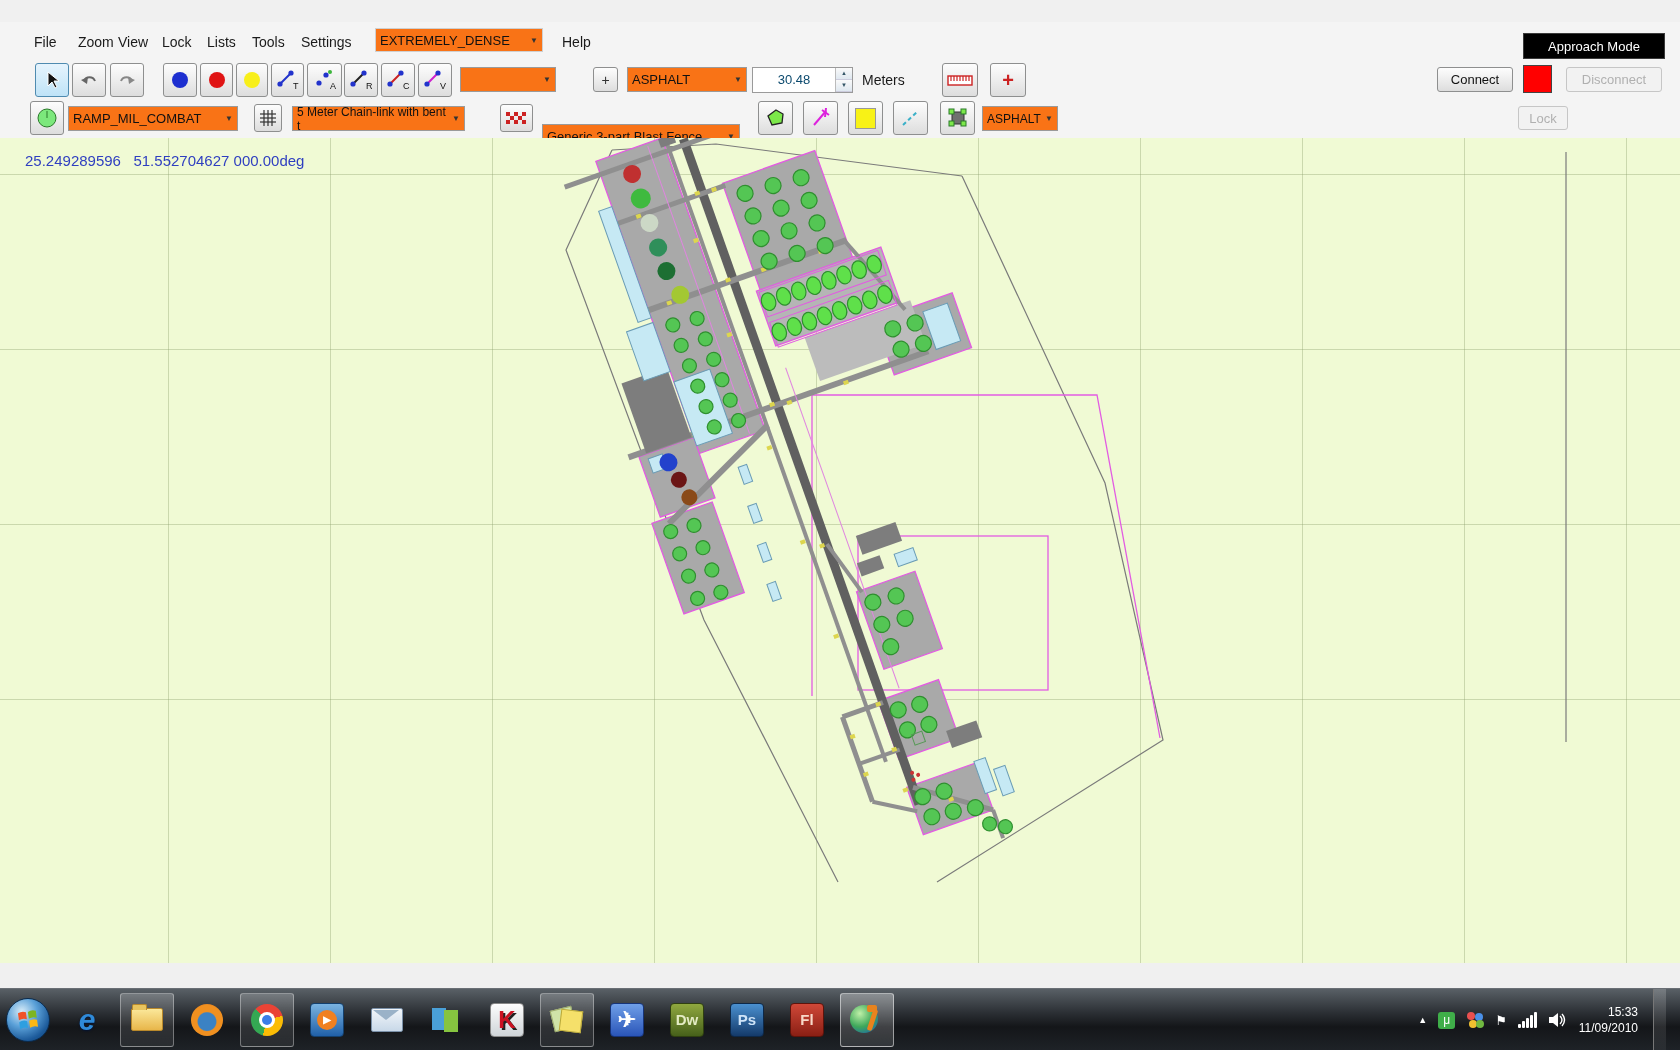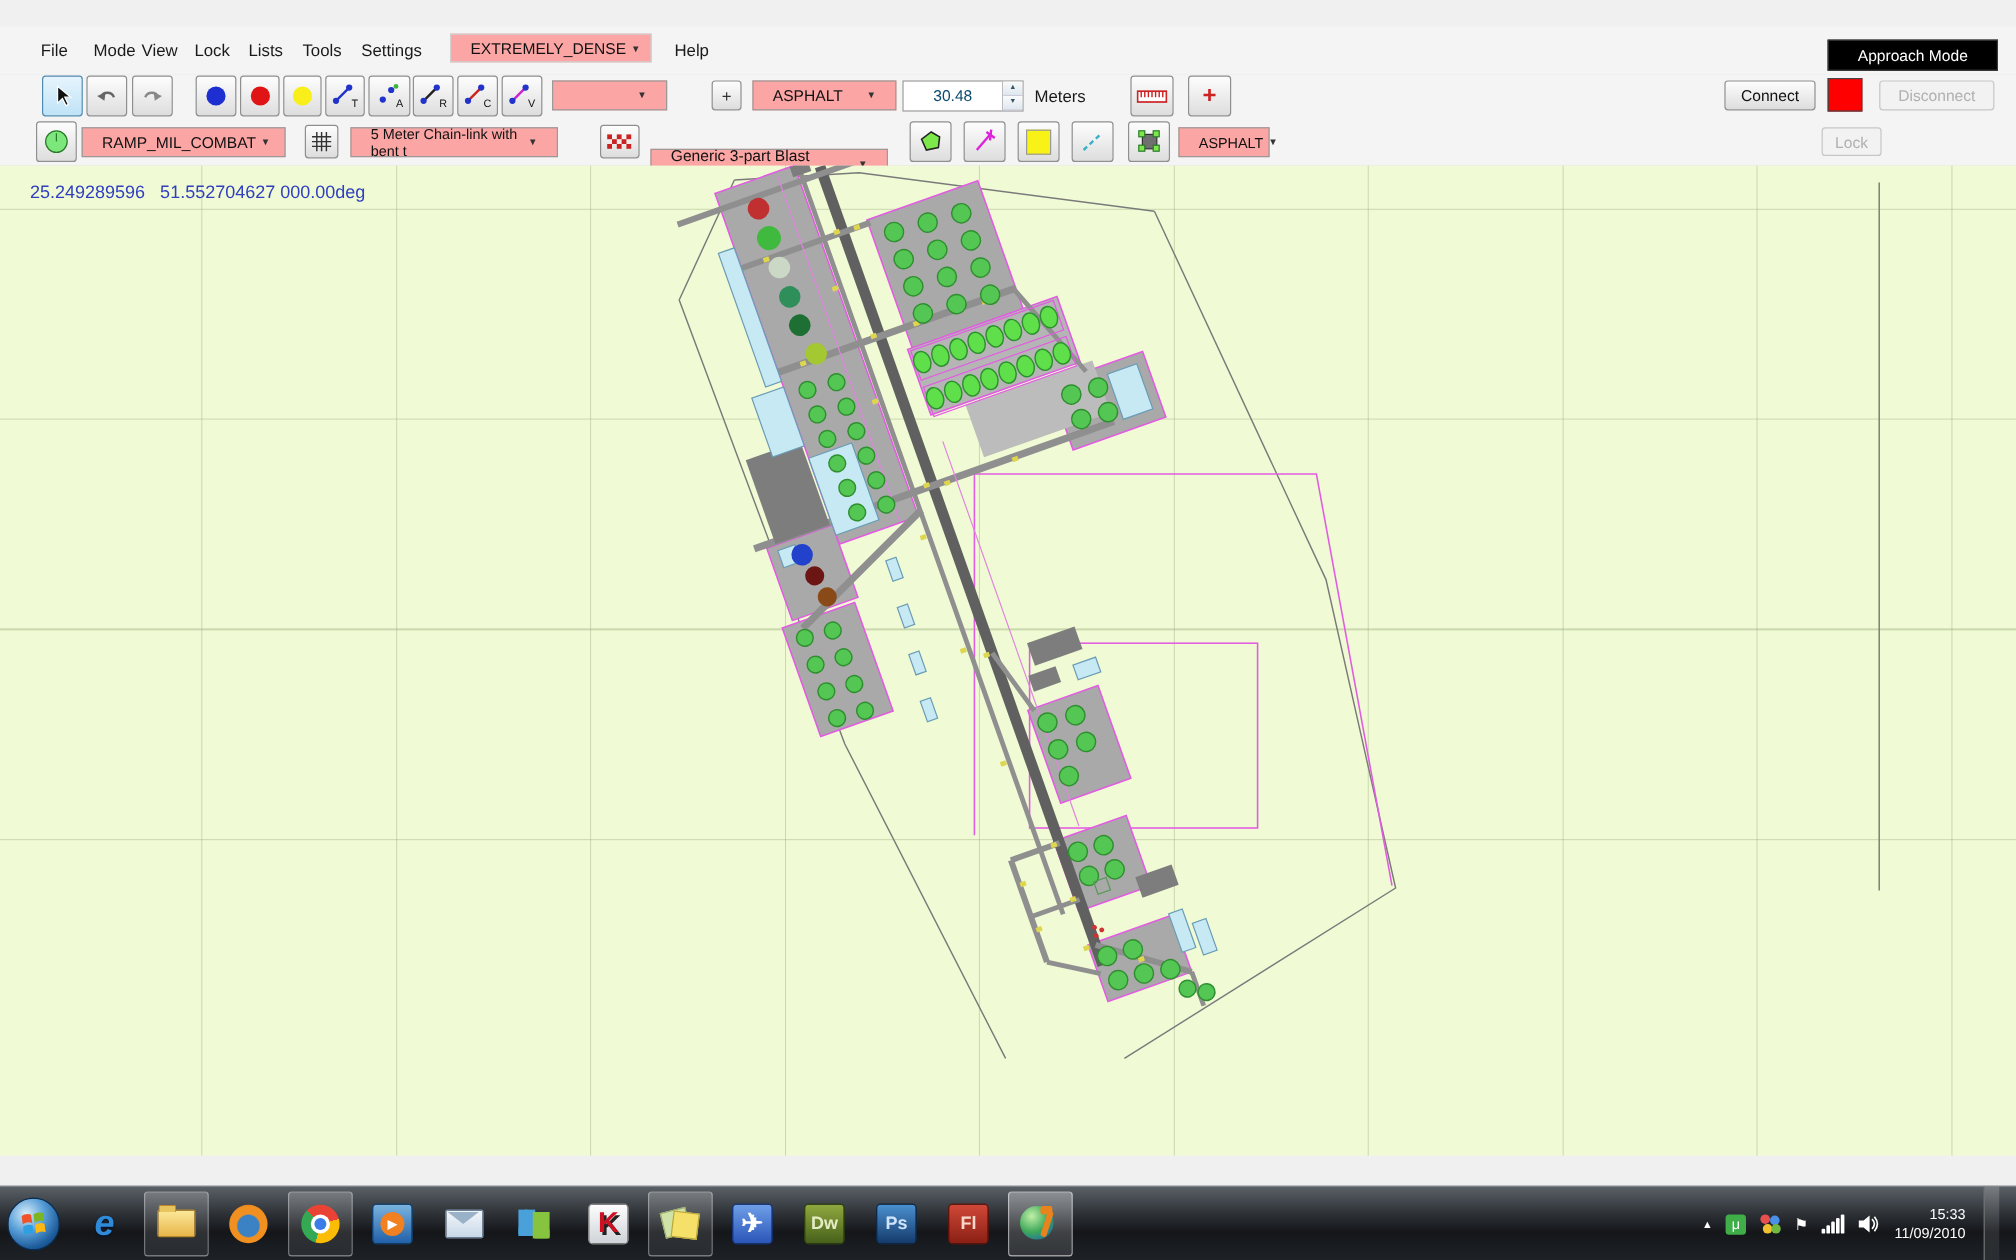--- a/index.html
+++ b/index.html
@@ -24,22 +24,22 @@
   .winbtns{position:absolute;right:18px;top:0;height:17px;display:flex;}
   .wb{width:30px;height:17px;border:1px solid #1d1d1d;border-top:none;box-sizing:border-box;
     color:#fff;font-size:11px;line-height:15px;text-align:center;
     background:linear-gradient(rgba(210,220,228,.45),rgba(80,90,100,.45) 55%,rgba(40,48,56,.5));
     border-radius:0 0 3px 3px;}
   .wb.close{width:44px;background:linear-gradient(#f0a090,#d23b25 45%,#8e1b12);}
   
   .menubar{position:absolute;left:0;top:22px;width:1680px;height:40px;background:#f4f4f4;
     border-bottom:1px solid #e2e2e2;}
   .mi{position:absolute;top:10px;font-size:14px;color:#1a1a1a;padding:2px 4px;}
-  .combo{position:absolute;box-sizing:border-box;background:#fca5a5;border:1px solid #9a9a9a;
-    font-size:13px;color:#111;display:flex;align-items:center;padding:0 16px;}
+  .combo{position:absolute;box-sizing:border-box;background:#f97316;border:1px solid #9a9a9a;
+    font-size:13px;color:#111;display:flex;align-items:center;padding:0 4px;}
   .combo .arr{margin-left:auto;font-size:8px;color:#333;padding-left:4px;}
   .density{left:375px;top:6px;width:168px;height:24px;border-color:#cfcfcf;}
   .approach{position:absolute;left:1523px;top:11px;width:142px;height:26px;background:#000;
     color:#fff;font-size:13px;text-align:center;line-height:26px;border:1px solid #3a3a3a;box-sizing:border-box;}
   
   .tbar{position:absolute;left:0;width:1680px;background:#f4f4f4;}
   .row1{top:62px;height:38px;}
   .row2{top:100px;height:38px;border-bottom:1px solid #dcdcdc;}
   .b{position:absolute;top:1px;height:34px;box-sizing:border-box;border:1px solid #8e8f8f;border-radius:3px;
     background:linear-gradient(#fdfdfd,#efefef 45%,#dddddd);display:flex;align-items:center;justify-content:center;}
@@ -93,21 +93,21 @@
   .person u{position:absolute;left:0;top:10px;width:14px;height:12px;border-radius:6px 6px 2px 2px;background:inherit;display:block;}
 </style>
 </head>
 <body>
 
 <div id="app">
 
 
   <div class="menubar">
     <span class="mi" style="left:30px">File</span>
-    <span class="mi" style="left:74px">Mode</span>
+    <span class="mi" style="left:74px">Zoom</span>
     <span class="mi" style="left:114px">View</span>
     <span class="mi" style="left:158px">Lock</span>
     <span class="mi" style="left:203px">Lists</span>
     <span class="mi" style="left:248px">Tools</span>
     <span class="mi" style="left:297px">Settings</span>
     <div class="combo density">
       <span>EXTREMELY_DENSE</span>
       <span class="arr">▼</span>
     </div>
     <span class="mi" style="left:558px">Help</span>

